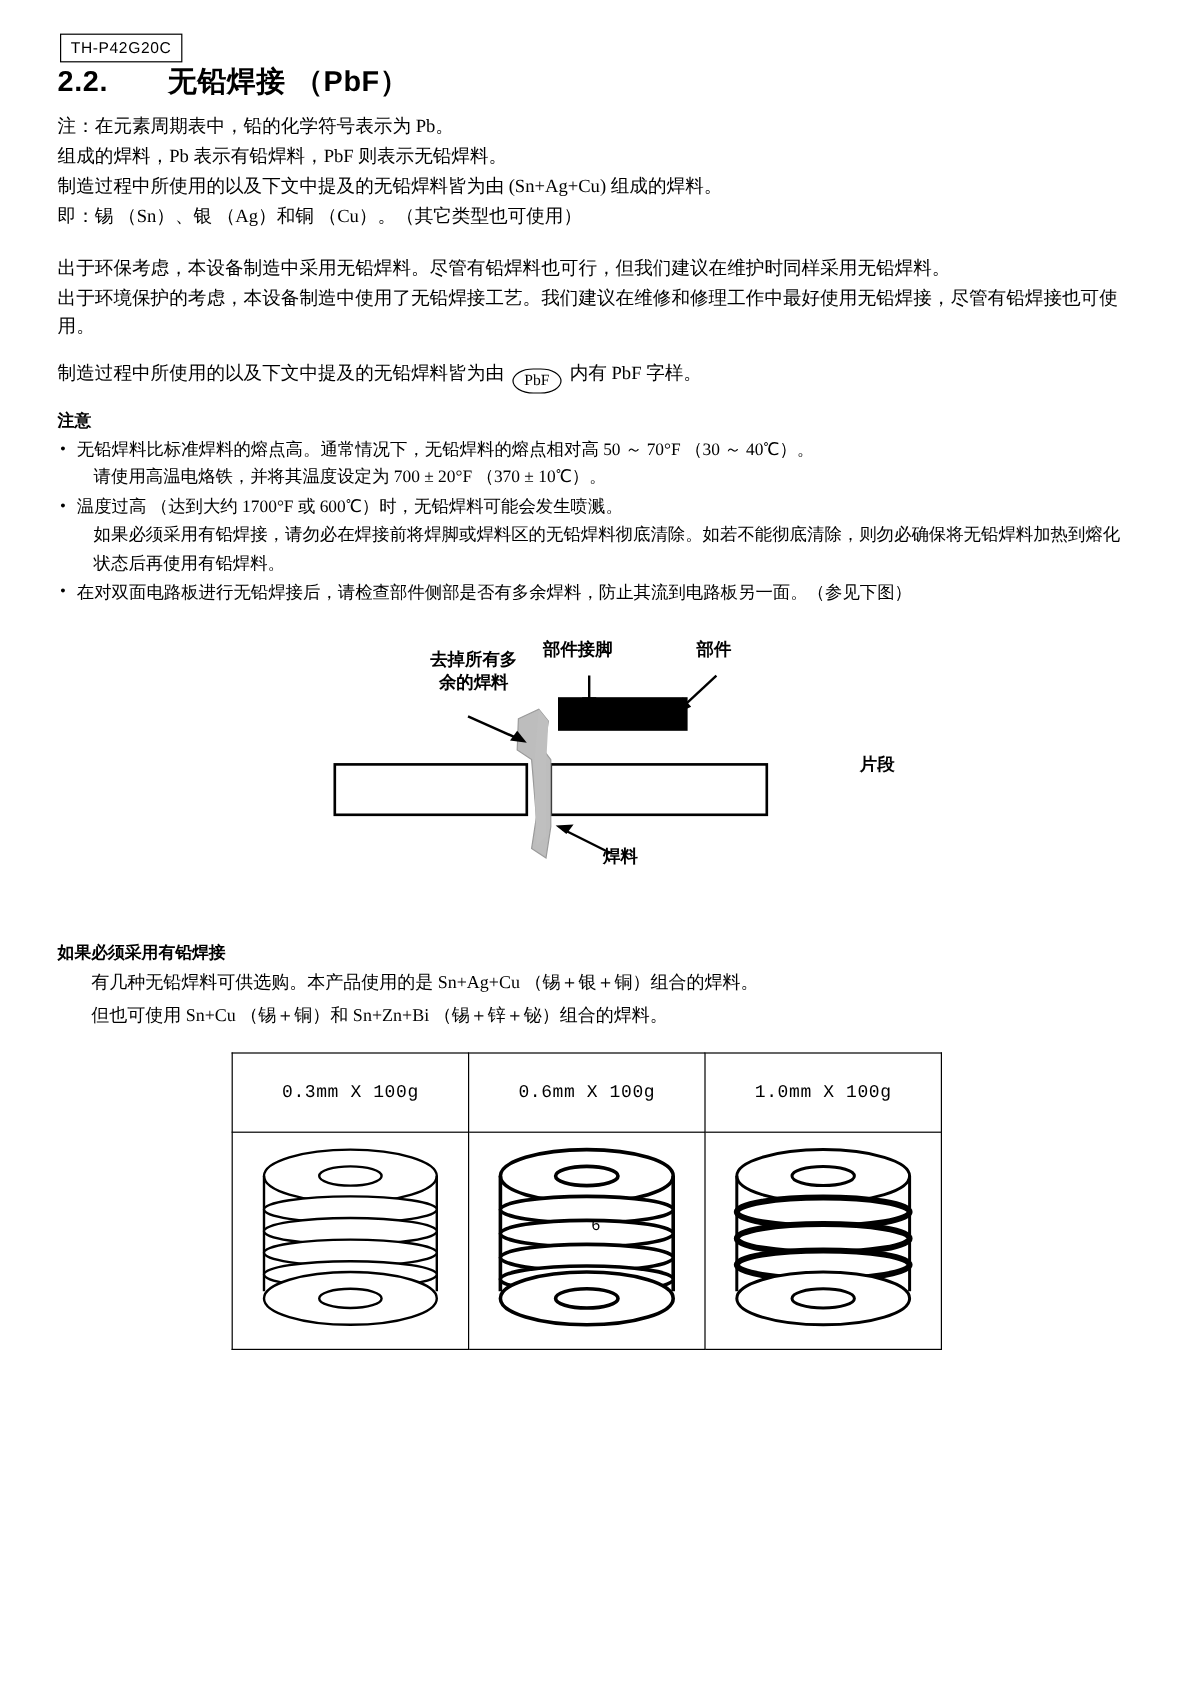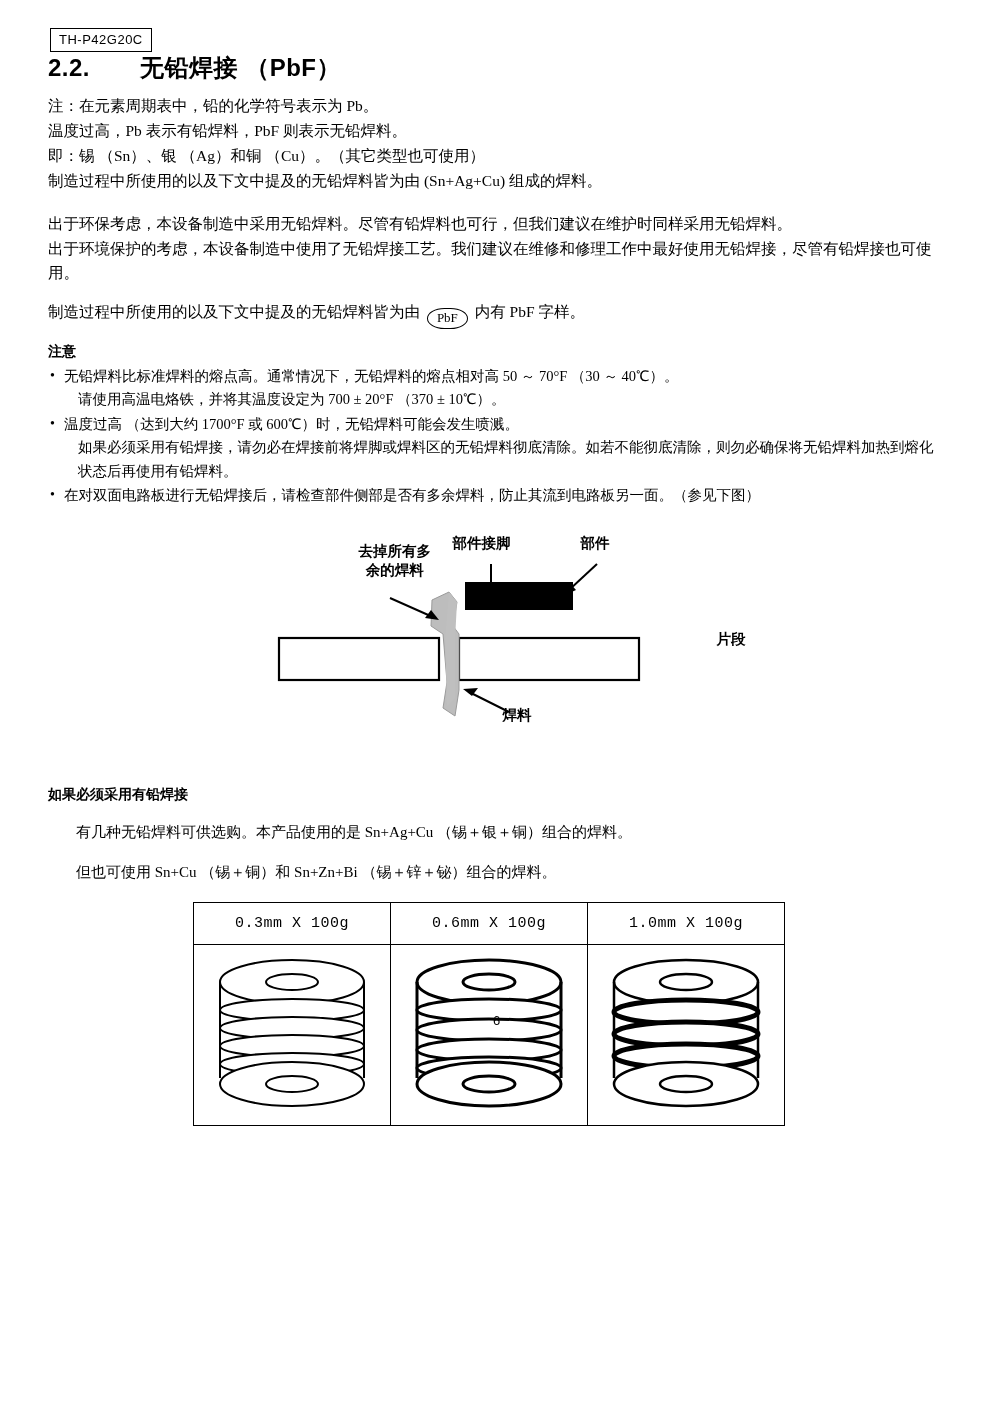--- a/index.html
+++ b/index.html
@@ -115,21 +115,21 @@
   .reel-table {
     border-collapse: collapse;
     margin: 18px 0 0 145px;
     background: #fff;
   }
   .reel-table th {
     border: 1.5px solid #000;
     font-family: "Liberation Mono", monospace;
     font-size: 15px;
     font-weight: normal;
-    padding: 12px 0;
+    padding: 24px 0;
     width: 196px;
     letter-spacing: 0.5px;
   }
   .reel-table td {
     border: 1.5px solid #000;
     border-top: none;
     padding: 0;
     height: 180px;
     vertical-align: middle;
     text-align: center;
@@ -137,21 +137,21 @@
   .reel-head {
     font-family: "Liberation Sans", sans-serif;
     font-weight: bold;
     font-size: 14px;
     margin-top: 26px;
   }
   .reel-body {
     font-size: 15px;
     line-height: 1.6;
     padding-left: 28px;
-    margin-top: 16px;
+    margin-top: 4px;
   }
   .page-number {
     position: absolute;
     bottom: 28px;
     left: 0;
     width: 993px;
     text-align: center;
     font-family: "Liberation Sans", sans-serif;
     font-size: 13px;
   }
@@ -161,23 +161,23 @@
 
 <div class="page">
 
   <div class="model-box">TH-P42G20C</div>
 
   <h1 class="section-title">
     <span class="num">2.2.</span><span>无铅焊接 （PbF）</span>
   </h1>
 
   <p class="line">注：在元素周期表中，铅的化学符号表示为 Pb。</p>
-  <p class="line">温度过高，Pb 表示有铅焊料，PbF 则表示无铅焊料。</p>
+  <p class="line">组成的焊料，Pb 表示有铅焊料，PbF 则表示无铅焊料。</p>
+  <p class="line">制造过程中所使用的以及下文中提及的无铅焊料皆为由 (Sn+Ag+Cu) 组成的焊料。</p>
   <p class="line">即：锡 （Sn）、银 （Ag）和铜 （Cu）。（其它类型也可使用）</p>
-  <p class="line">制造过程中所使用的以及下文中提及的无铅焊料皆为由 (Sn+Ag+Cu) 组成的焊料。</p>
 
   <div class="gap-md"></div>
 
   <p class="line">出于环保考虑，本设备制造中采用无铅焊料。尽管有铅焊料也可行，但我们建议在维护时同样采用无铅焊料。</p>
   <p class="line">出于环境保护的考虑，本设备制造中使用了无铅焊接工艺。我们建议在维修和修理工作中最好使用无铅焊接，尽管有铅焊接也可使用。</p>
 
   <div class="gap-sm"></div>
 
   <p class="line">
     <span>制造过程中所使用的以及下文中提及的无铅焊料皆为由</span>

